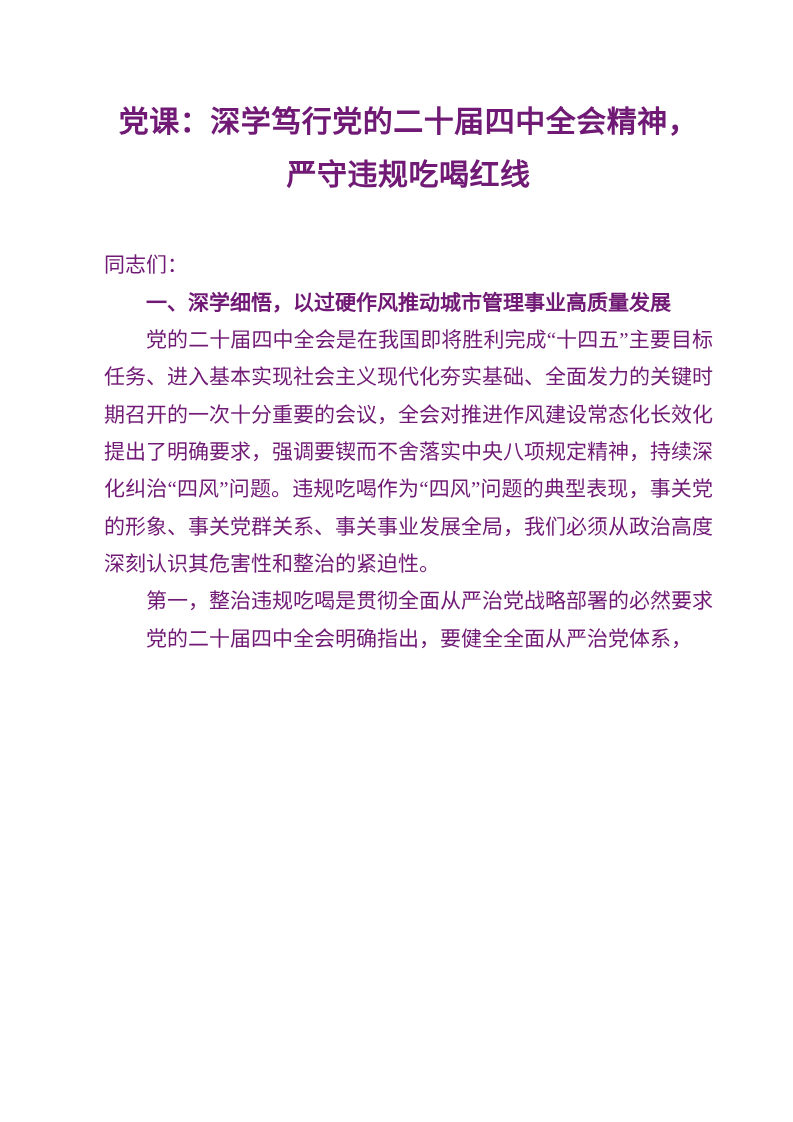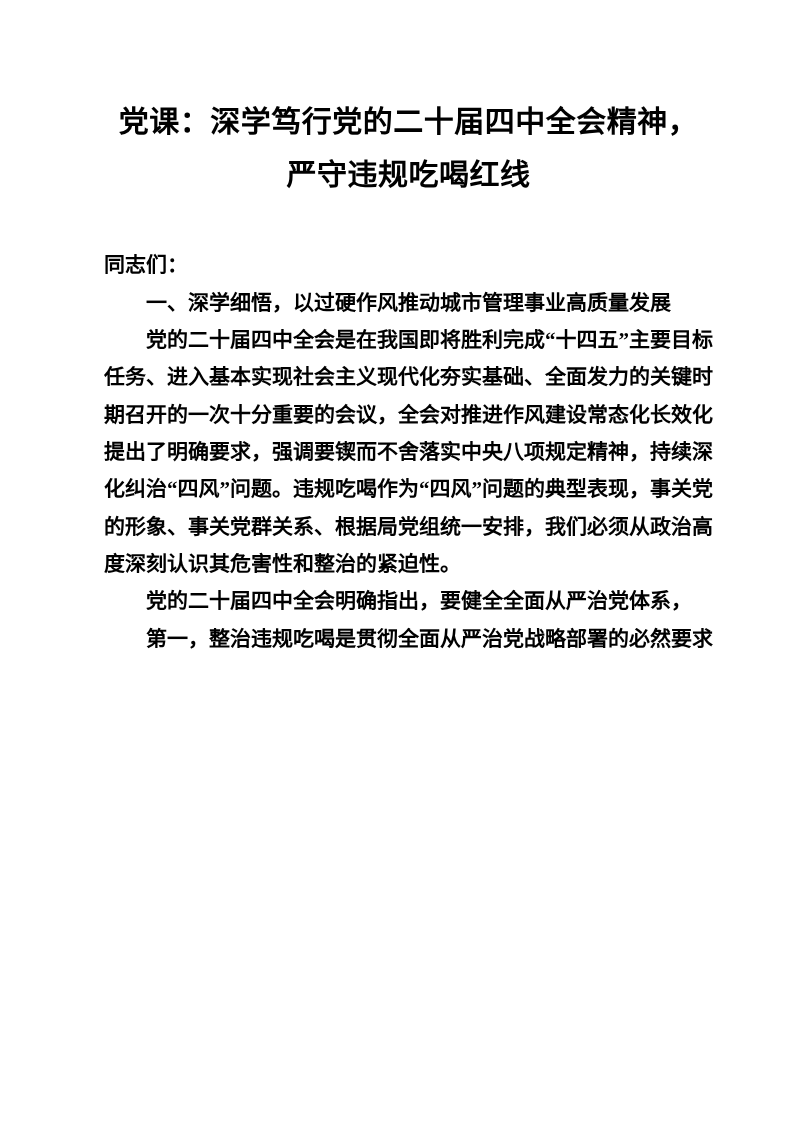--- a/index.html
+++ b/index.html
@@ -10,38 +10,37 @@
   .page {
     position: relative;
     width: 793px;
     height: 1122px;
     margin: 0 auto;
     background: #ffffff;
     box-sizing: border-box;
     padding: 96px 80px 40px 104px;
     overflow: hidden;
     font-family: "Liberation Serif", "DejaVu Serif", serif;
-    color: #000000;
+    color: #701a75;
   }
   .doc-title {
     font-family: "Liberation Serif", "DejaVu Serif", serif;
     font-weight: 700;
     font-size: 30px;
     line-height: 1.75;
     text-align: center;
     margin: 0 0 46px 0;
     letter-spacing: 0.5px;
   }
   .doc-body p {
     margin: 0;
     font-size: 21px;
     line-height: 1.78;
     text-align: justify;
     word-break: break-all;
-    font-weight: bold;
   }
   .p-plain {
     text-indent: 0;
   }
   .p-indent {
     text-indent: 2em;
   }
   .p-heading {
     text-indent: 2em;
     font-weight: 700;
@@ -50,17 +49,17 @@
 </style>
 </head>
 <body>
 
 <div class="page">
   <h1 class="doc-title">党课：深学笃行党的二十届四中全会精神，严守违规吃喝红线</h1>
 
   <div class="doc-body">
     <p class="p-plain">同志们：</p>
     <p class="p-heading">一、深学细悟，以过硬作风推动城市管理事业高质量发展</p>
-    <p class="p-indent">党的二十届四中全会是在我国即将胜利完成“十四五”主要目标任务、进入基本实现社会主义现代化夯实基础、全面发力的关键时期召开的一次十分重要的会议，全会对推进作风建设常态化长效化提出了明确要求，强调要锲而不舍落实中央八项规定精神，持续深化纠治“四风”问题。违规吃喝作为“四风”问题的典型表现，事关党的形象、事关党群关系、根据局党组统一安排，我们必须从政治高度深刻认识其危害性和整治的紧迫性。</p>
+    <p class="p-indent">党的二十届四中全会是在我国即将胜利完成“十四五”主要目标任务、进入基本实现社会主义现代化夯实基础、全面发力的关键时期召开的一次十分重要的会议，全会对推进作风建设常态化长效化提出了明确要求，强调要锲而不舍落实中央八项规定精神，持续深化纠治“四风”问题。违规吃喝作为“四风”问题的典型表现，事关党的形象、事关党群关系、事关事业发展全局，我们必须从政治高度深刻认识其危害性和整治的紧迫性。</p>
+    <p class="p-indent">第一，整治违规吃喝是贯彻全面从严治党战略部署的必然要求</p>
     <p class="p-indent">党的二十届四中全会明确指出，要健全全面从严治党体系，</p>
-    <p class="p-indent">第一，整治违规吃喝是贯彻全面从严治党战略部署的必然要求</p>
   </div>
 </div>
 
 </body></html>

